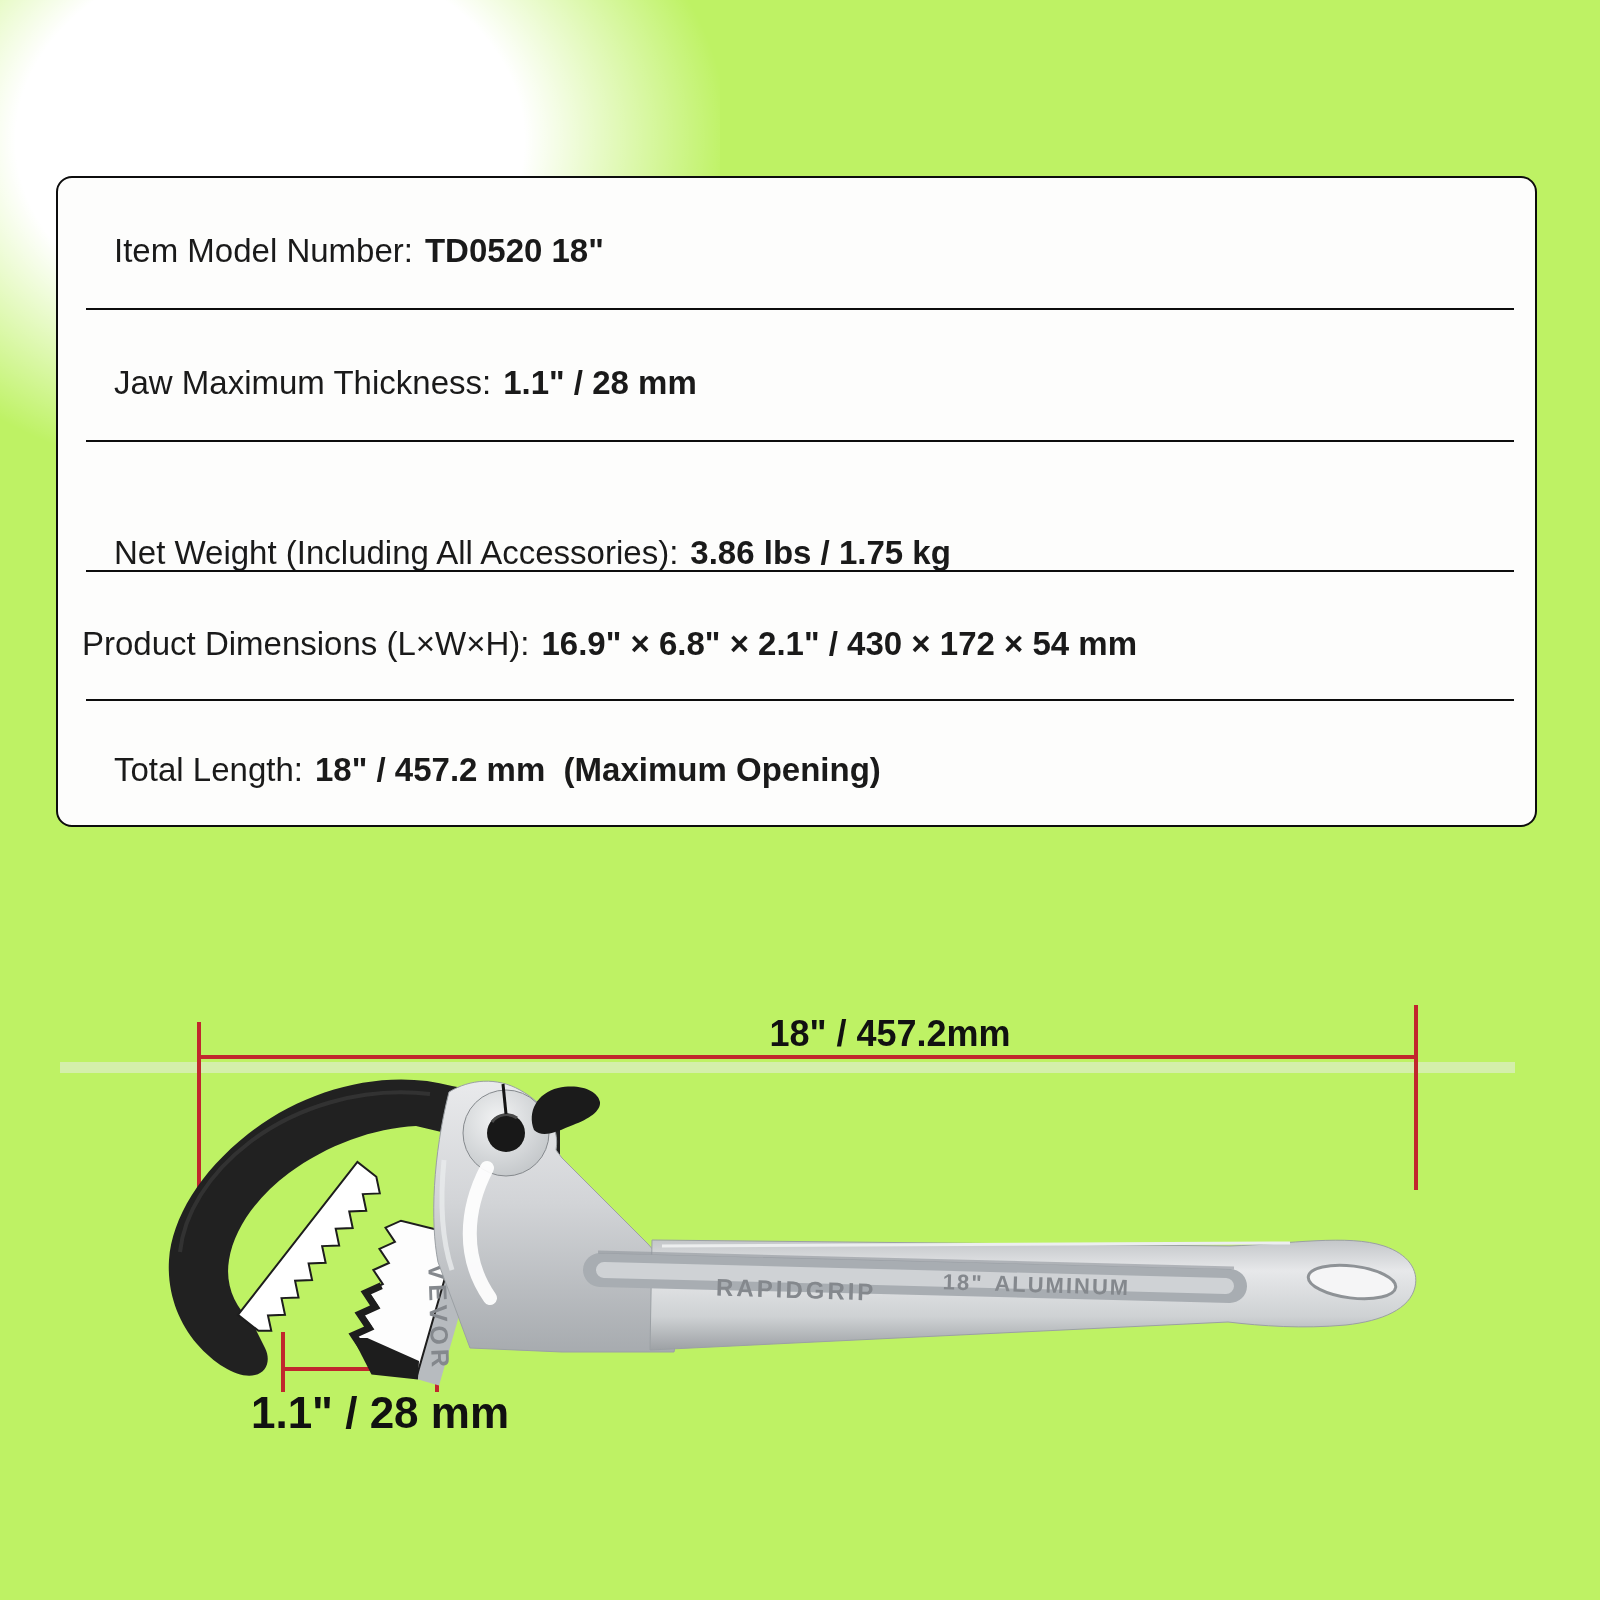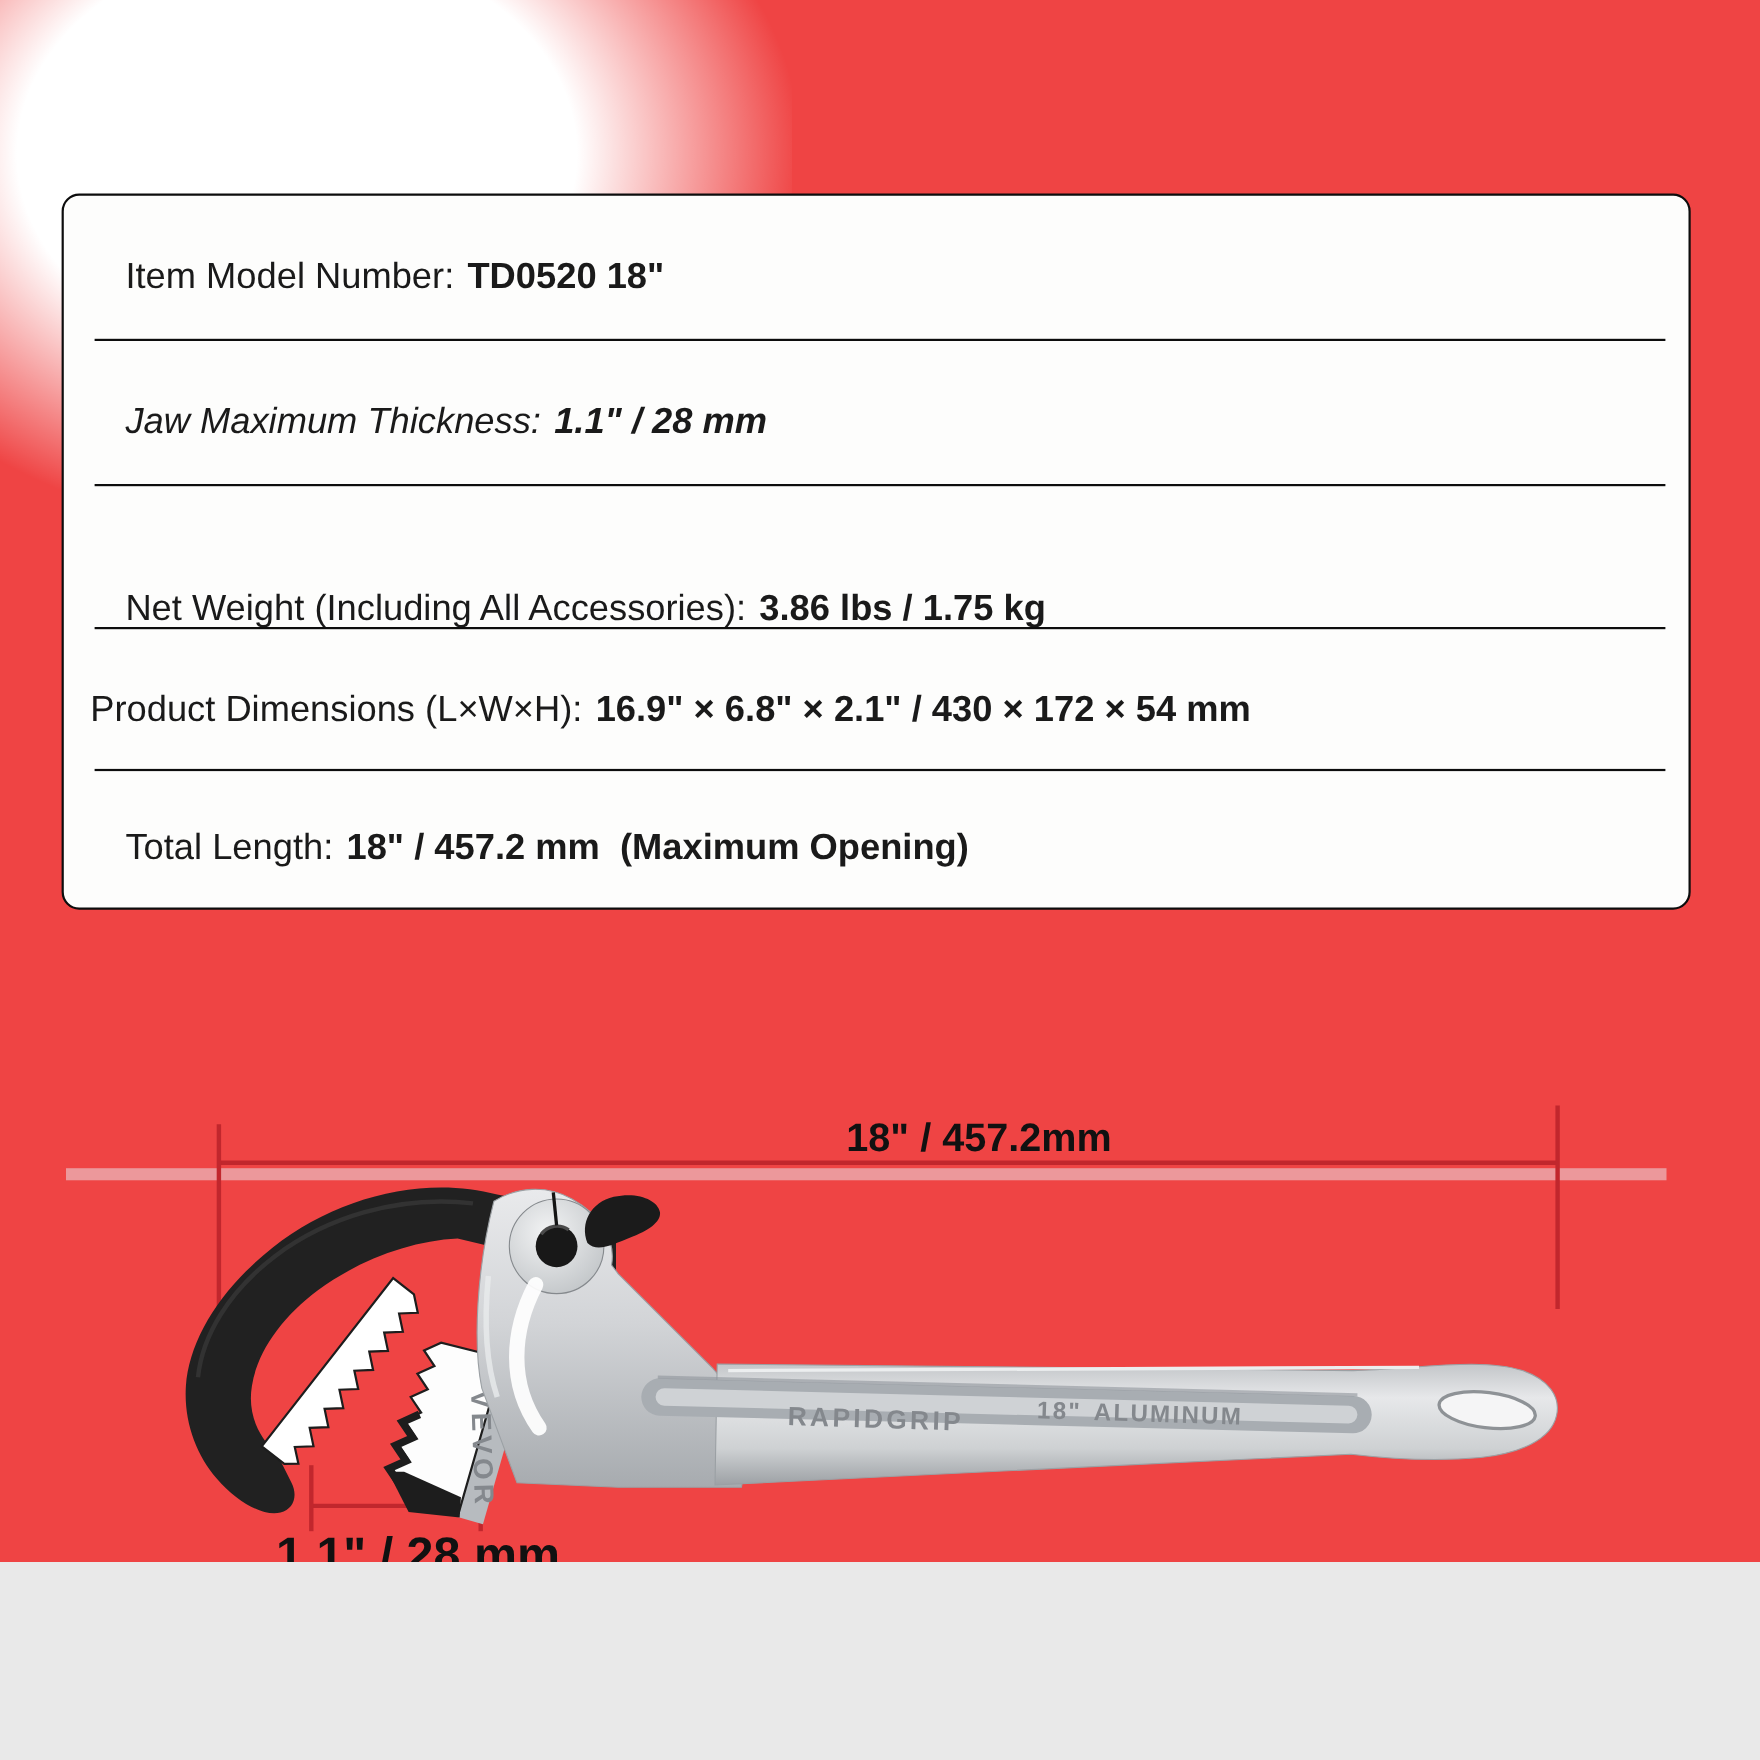--- a/index.html
+++ b/index.html
@@ -1,19 +1,19 @@
 <!DOCTYPE html>
 <html><head>
 <meta charset="utf-8">
 <style>
   html,body{margin:0;padding:0;background:#e9e9e9;}
   .page{
     position:relative;
-    width:1600px;height:1420px;
-    background:#ef4444;
+    width:1600px;height:1600px;
+    background:#bef264;
     overflow:hidden;
     font-family:"Liberation Sans", sans-serif;
     color:#1a1a1a;
   }
   .white-blob{
     position:absolute;left:-180px;top:-200px;width:900px;height:680px;
     background:radial-gradient(ellipse at 50% 50%, #ffffff 40%, rgba(255,255,255,0) 72%);
     pointer-events:none;
   }
   
@@ -24,21 +24,21 @@
     border-radius:16px;
     box-sizing:border-box;
   }
   .spec-row{
     position:relative;
     display:flex;align-items:center;
     padding:14px 0 0 56px;
     box-sizing:border-box;
     font-size:33px;
   }
-  .r1{height:132px;} .r2{height:132px;font-style:italic;} .r3{height:130px;align-items:flex-end;} .r4{height:129px;padding-left:24px;} .r5{height:123px;text-align:right;}
+  .r1{height:132px;} .r2{height:132px;} .r3{height:130px;align-items:flex-end;} .r4{height:129px;padding-left:24px;} .r5{height:123px;text-align:right;}
   .divider{
     position:absolute;bottom:0;left:28px;right:21px;height:2px;background:#0d0d0d;
   }
   .lbl{white-space:pre;}
   .val{font-weight:700;white-space:pre;margin-left:12px;}
   .pair2{
     position:absolute;left:764px;top:50%;
     transform:translateY(calc(-50% + 7px));
     display:flex;align-items:center;
   }

